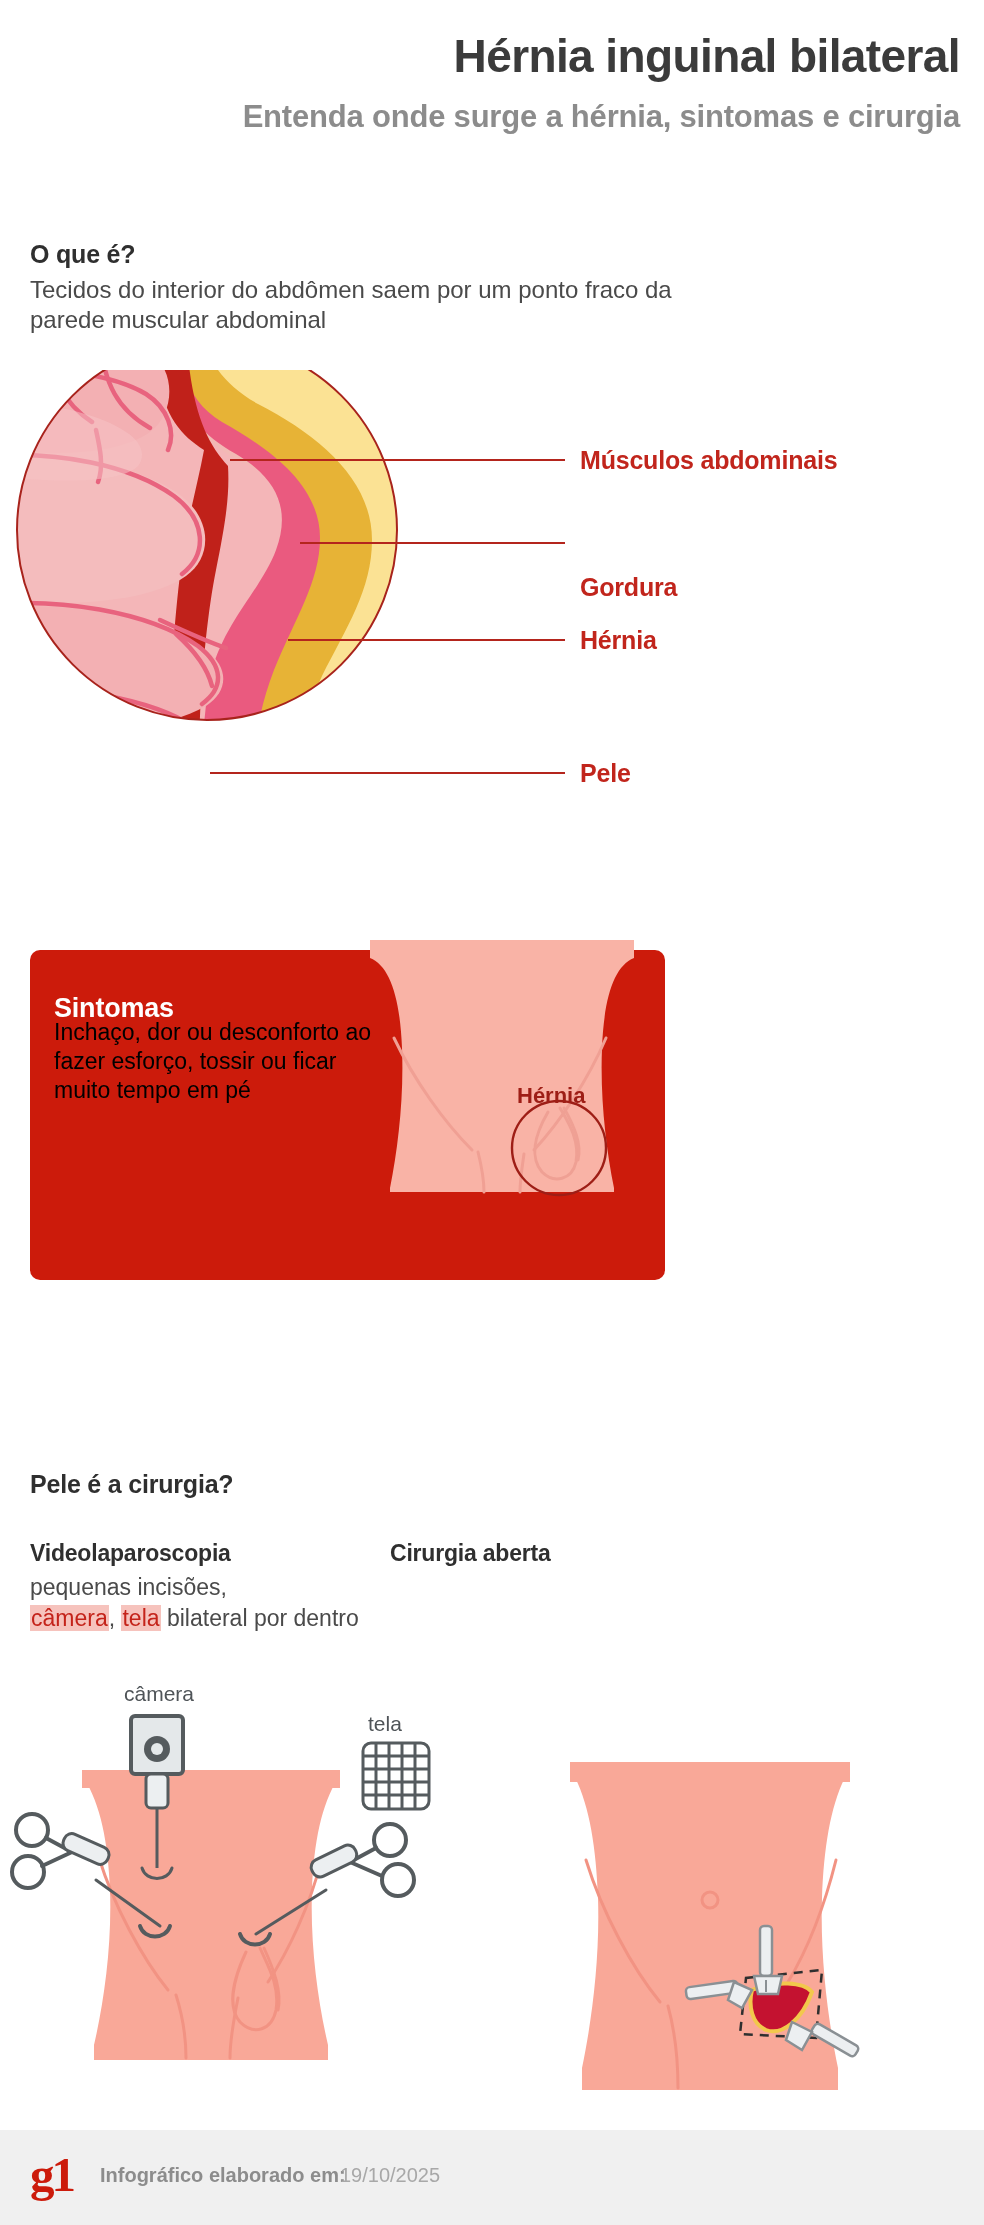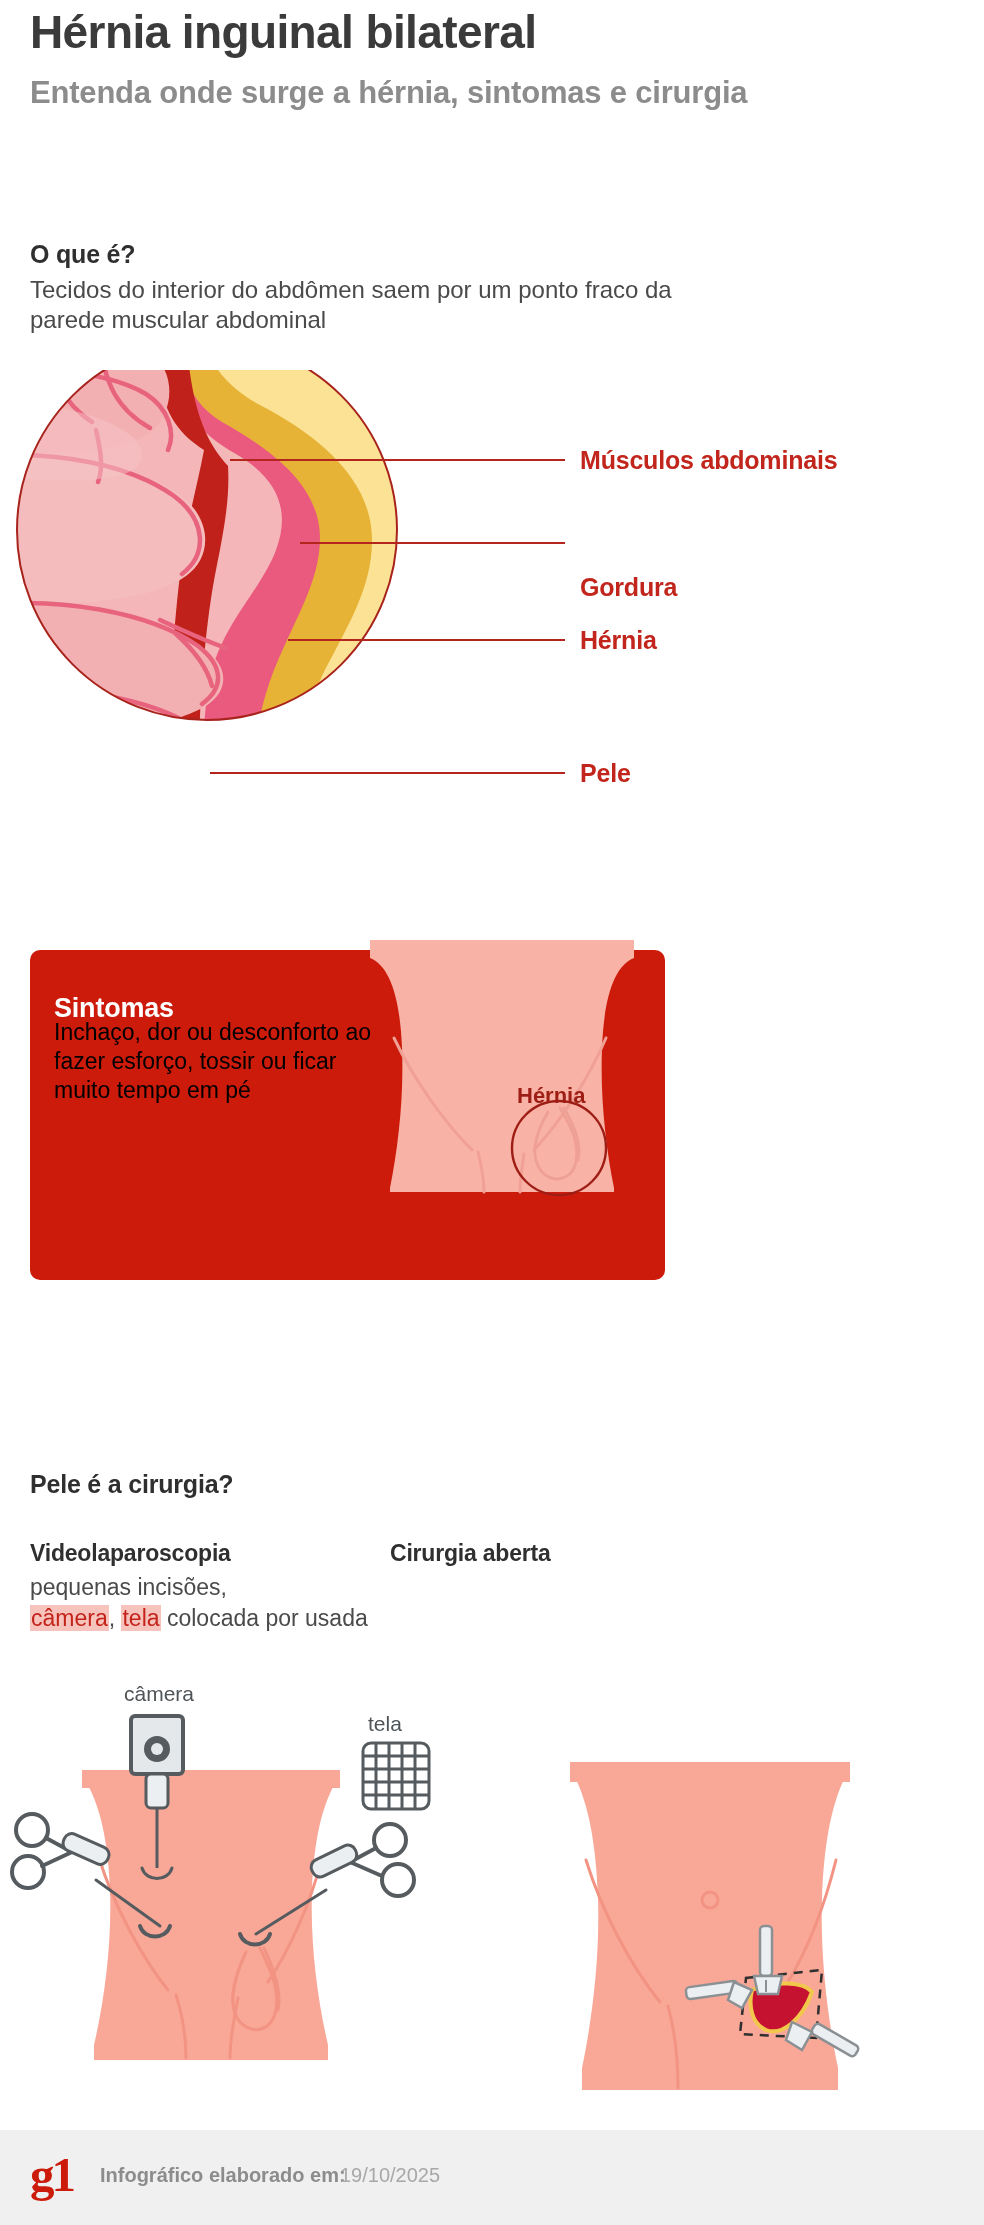--- a/index.html
+++ b/index.html
@@ -5,21 +5,21 @@
   * { margin:0; padding:0; box-sizing:border-box; }
   html,body{ background:#ffffff; }
   body{
     width:984px; height:2225px; position:relative;
     font-family:"Liberation Sans", sans-serif;
     color:#3b3b3b; overflow:hidden;
   }
   .page{ position:absolute; inset:0; background:#fff; }
 
   
-  .hdr{ position:absolute; left:30px; top:8px; width:930px; }
+  .hdr{ position:absolute; left:30px; top:32px; width:930px;text-align:right; }
   .title{
     font-size:46px; font-weight:bold; color:#3b3b3b;
     letter-spacing:-0.6px; line-height:1.05;
   }
   .subtitle{
     margin-top:18px; font-size:31px; font-weight:bold; color:#8c8c8c;
     line-height:1.22; letter-spacing:-0.2px;
   }
 
   
@@ -210,21 +210,21 @@
 
   <div class="sec-s">
     <div class="sec-h">Pele é a cirurgia?</div>
   </div>
 
   <div class="cols">
     <div class="col left">
       <div class="colh">Videolaparoscopia</div>
       <div class="colp">
         <span>pequenas incisões,</span><br>
-        <span class="hl">câmera</span><span>, </span><span class="hl">tela</span><span> colocada por usada</span>
+        <span class="hl">câmera</span><span>, </span><span class="hl">tela</span><span> bilateral por dentro</span>
       </div>
     </div>
     <div class="col right">
       <div class="colh">Cirurgia aberta</div>
     </div>
   </div>
 
   <div class="surg">
     <svg width="984" height="420" viewBox="0 0 984 420" xmlns="http://www.w3.org/2000/svg">
 

